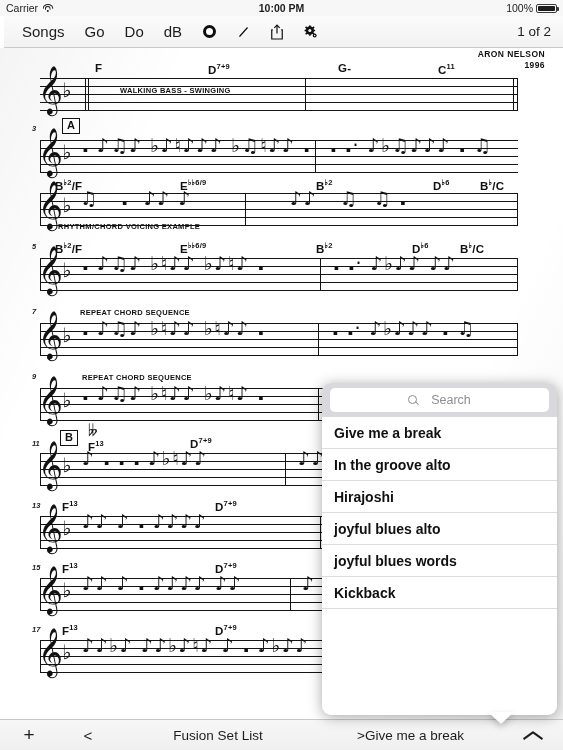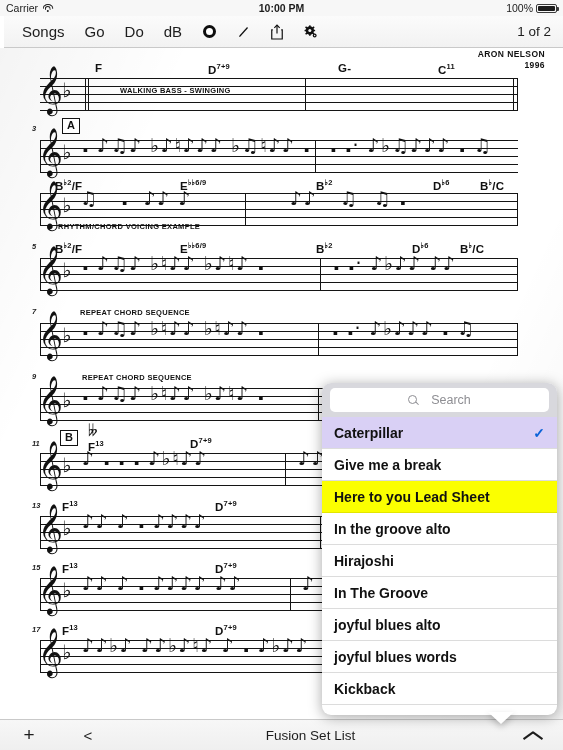--- a/index.html
+++ b/index.html
@@ -542,53 +542,44 @@
 
   <div class="popover-arrow"></div>
   <div class="popover">
     <div class="search-wrap">
       <div class="search-field">
         <span class="search-icon"></span>
         <span class="search-ph">Search</span>
       </div>
     </div>
     <div class="songlist">
-      <div class="song-row selected">
-        <span>Caterpillar</span>
-        <span class="tick">✓</span>
-      </div>
       <div class="song-row">
         <span>Give me a break</span>
       </div>
-      <div class="song-row highlight">
-        <span>Here to you Lead Sheet</span>
-      </div>
       <div class="song-row">
         <span>In the groove alto</span>
       </div>
       <div class="song-row">
         <span>Hirajoshi</span>
-      </div>
-      <div class="song-row">
-        <span>In The Groove</span>
       </div>
       <div class="song-row">
         <span>joyful blues alto</span>
       </div>
       <div class="song-row">
         <span>joyful blues words</span>
       </div>
       <div class="song-row">
         <span>Kickback</span>
       </div>
     </div>
   </div>
 
   <div class="bottombar">
     <div class="bb-cell bb-plus">+</div>
     <div class="bb-cell bb-prev">&lt;</div>
     <div class="bb-cell bb-setlist">Fusion Set List</div>
+    <div class="bb-cell bb-next">&gt;Give me a break</div>
     <div class="bb-cell bb-chev">
       <span class="chev-up"></span>
     </div>
   </div>
 
 </div>
 
 </body></html>

